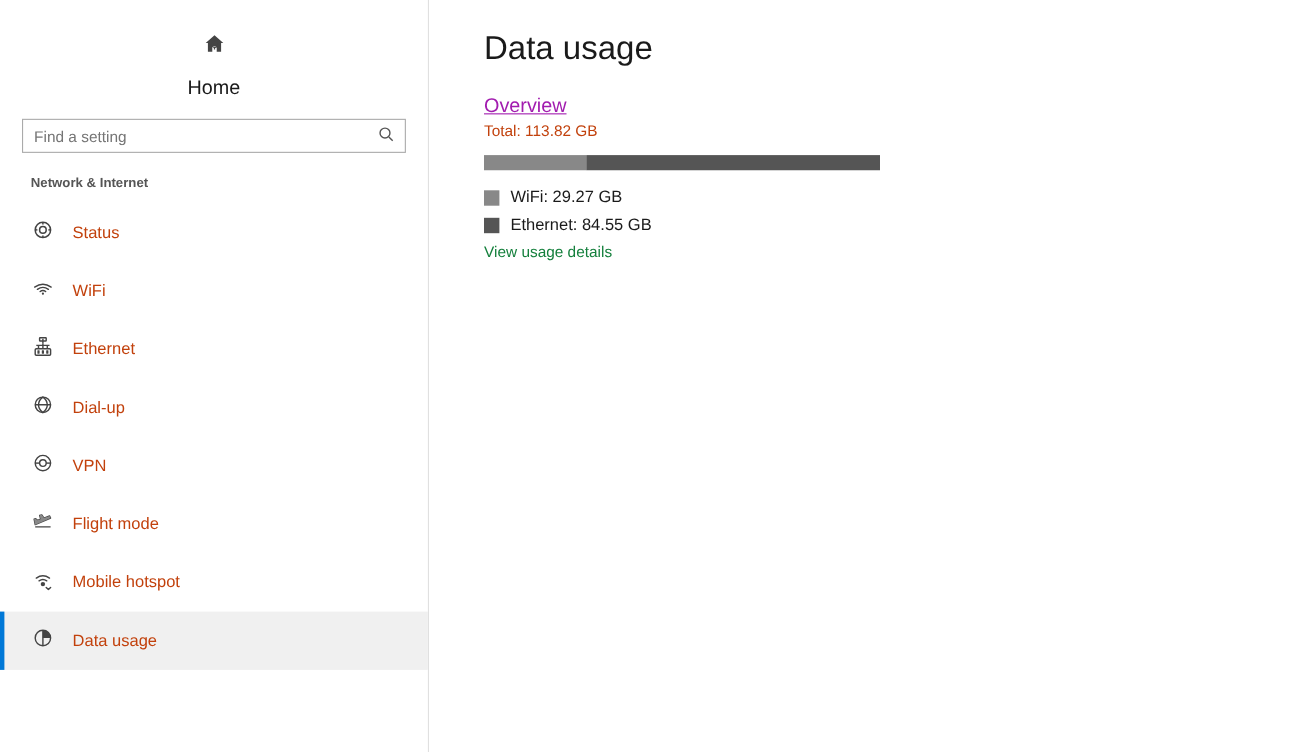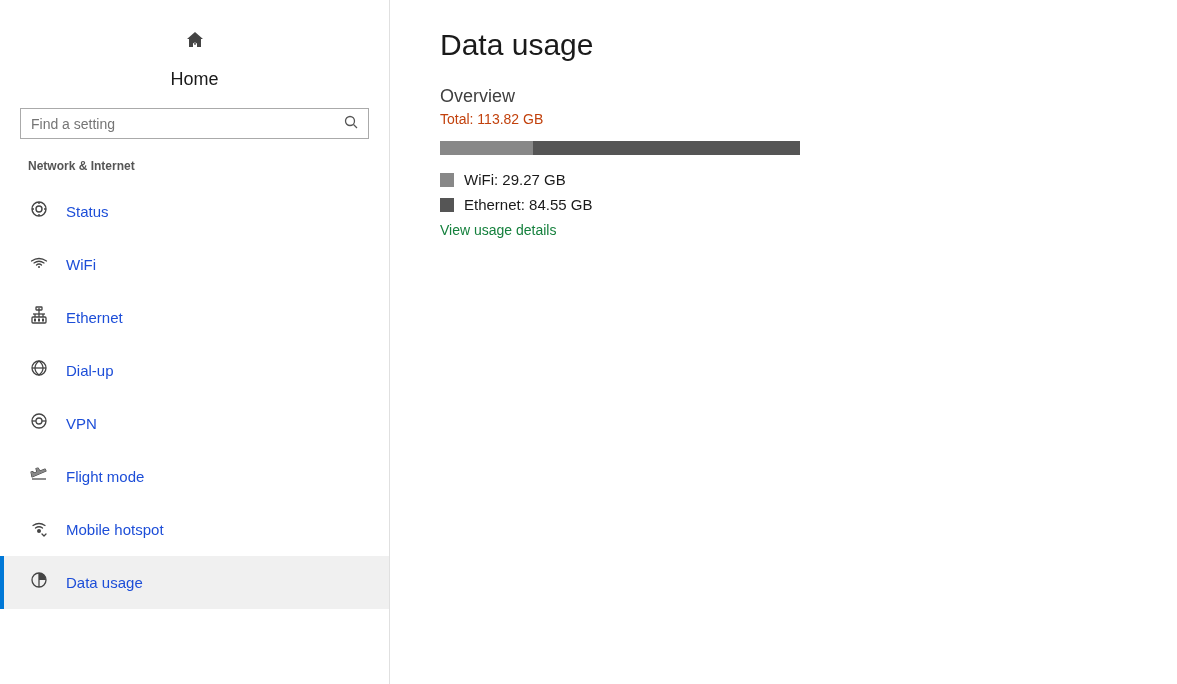--- a/index.html
+++ b/index.html
@@ -102,42 +102,43 @@
     .nav-icon {
       font-size: 18px;
       color: #444;
       width: 22px;
       text-align: center;
       flex-shrink: 0;
     }
 
     .nav-label {
       font-size: 15px;
-      color: #1d4ed8;
+      color: #c2410c;
     }
 
     
     .main {
       flex: 1;
       padding: 28px 50px;
       overflow-y: auto;
     }
 
     .page-title {
       font-size: 30px;
       font-weight: 300;
       color: #1a1a1a;
       margin-bottom: 24px;
     }
 
     .overview-title {
       font-size: 18px;
       font-weight: 400;
-      color: #404040;
+      color: #a21caf;
       margin-bottom: 4px;
+      text-decoration: underline;
     }
 
     .overview-total {
       font-size: 14px;
       color: #c2410c;
       margin-bottom: 14px;
     }
 
     .usage-bar-container {
       width: 360px;

